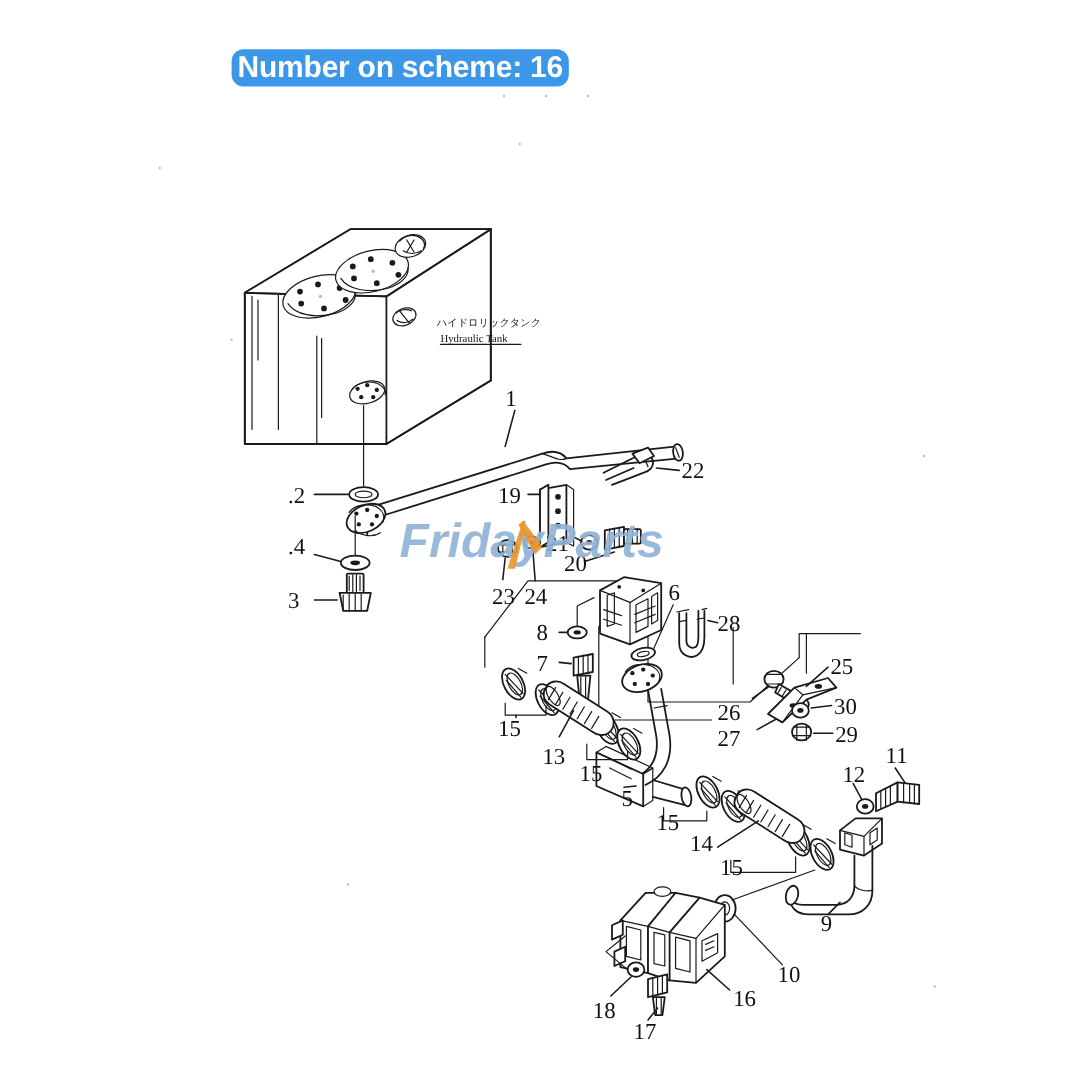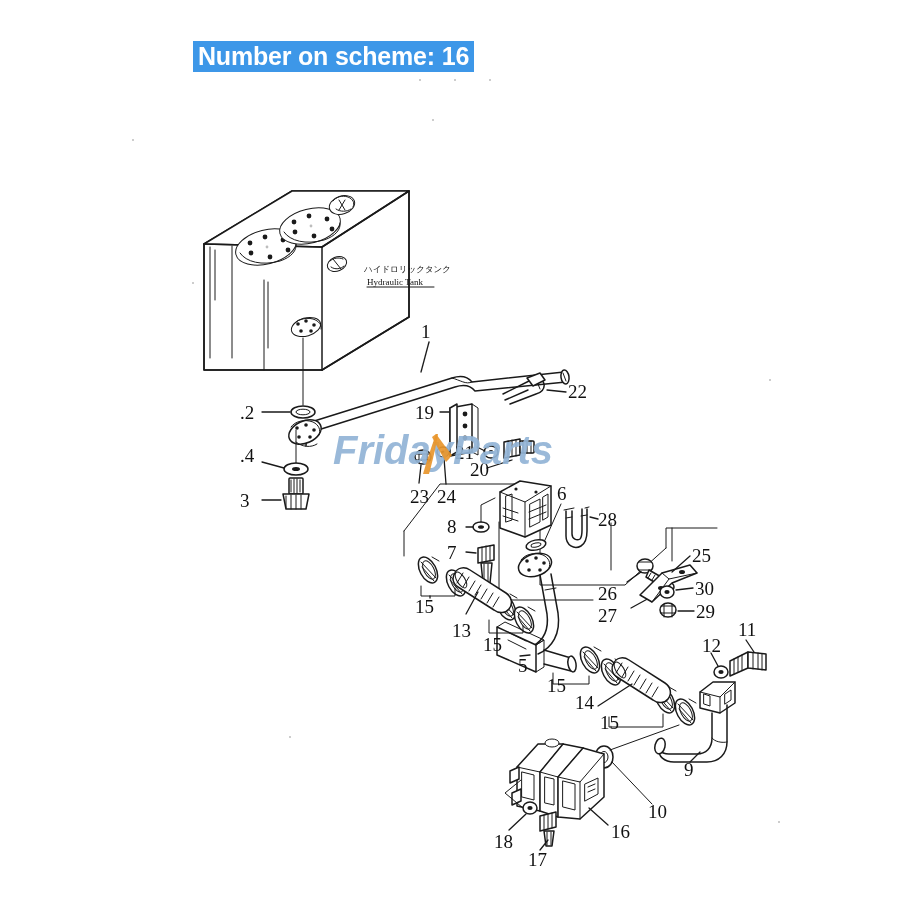--- a/index.html
+++ b/index.html
@@ -26,20 +26,21 @@
     top: 41px;
     background: #3d97e8;
     color: #ffffff;
     font-weight: bold;
     font-size: 25px;
     line-height: 31px;
     letter-spacing: -0.2px;
     padding: 0 5px;
     white-space: nowrap;
     font-family: "Liberation Sans", sans-serif;
+    border-radius: 10px;
   }
   #diagram-svg {
     position: absolute;
     left: 0;
     top: 0;
     width: 900px;
     height: 900px;
   }
   #watermark {
     position: absolute;

